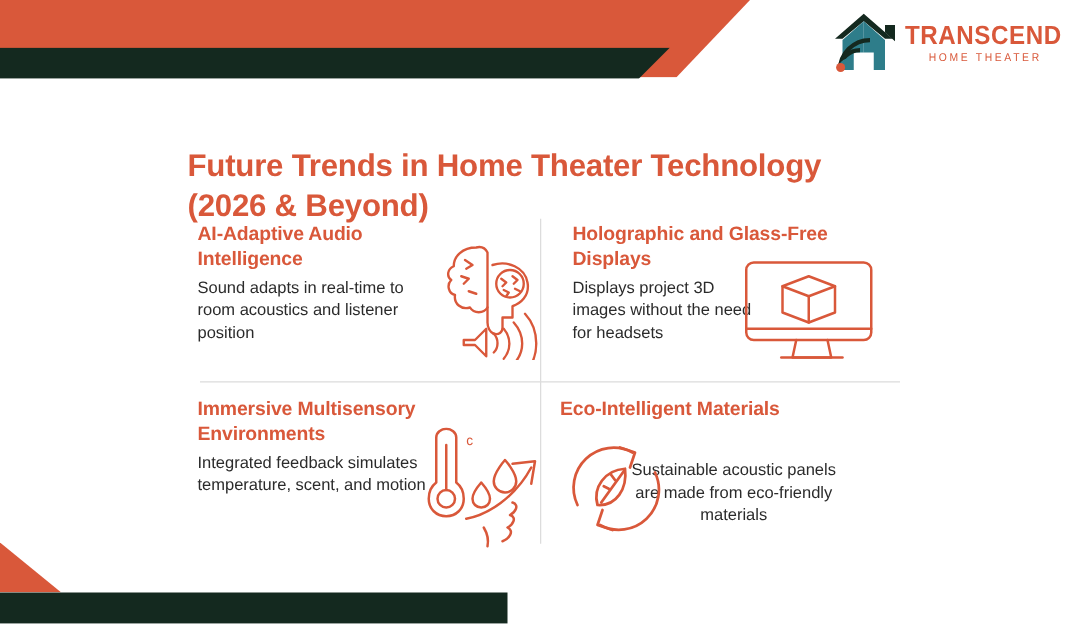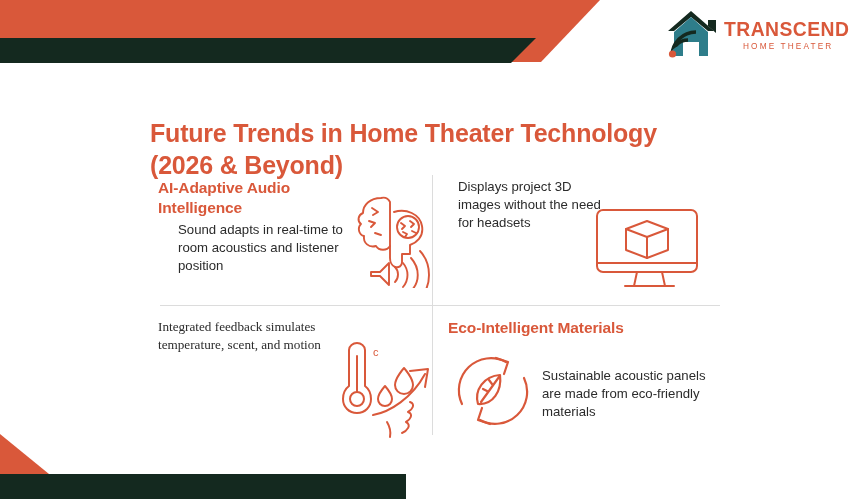--- a/index.html
+++ b/index.html
@@ -143,36 +143,36 @@
     letter-spacing: -0.1px;
   }
   .cell-body {
     color: #2b2b2b;
     font-size: 13.2px;
     line-height: 1.38;
     margin: 0;
   }
 
   .q1-title { width: 195px; }
-  .q1-body  { width: 180px; margin-left: 20px; }
+  .q1-body  { width: 180px; }
   .q2-title { width: 268px; }
   .q2-body  { width: 150px; }
   .q3-title { width: 240px; }
-  .q3-body  { width: 190px; font-family: Liberation Serif, serif; }
+  .q3-body  { width: 190px; }
   .q4-title { width: 268px; }
 
   
   .icon-abs { position: absolute; }
   .icon-q1 { left: 192px; top: 10px; width: 84px; height: 100px; }
   .icon-q2 { left: 134px; top: 28px; width: 115px; height: 90px; }
   .icon-q3 { left: 182px; top: 24px; width: 100px; height: 98px; }
   .icon-q4 { left: 2px;  top: 30px; width: 86px;  height: 84px; }
 
   .q4-row { display: flex; align-items: flex-start; }
-  .q4-body { width: 180px; margin-left: 94px; margin-top: 26px; }
+  .q4-body { width: 180px; margin-left: 49px; margin-top: 26px; text-align: center; }
 
   
   .bottom-tri {
     position: absolute;
     left: 0;
     top: 434px;
     width: 49px;
     height: 40px;
     background: #D9583A;
     clip-path: polygon(0 0, 49px 40px, 0 40px);
@@ -247,36 +247,38 @@
 
           <path d="M45 79 C49 83 49 90 45 94"></path>
           <path d="M53 75 C59 82 59 92 53 99"></path>
           <path d="M61 70 C70 80 70 94 61 103"></path>
           <path d="M70 63 C82 76 82 98 70 110"></path>
         </svg>
       </span>
     </div>
 
     <div class="cell cell-q2">
+      <div class="cell-title q2-title">Holographic and Glass-Free Displays</div>
       <div class="cell-body q2-body">Displays project 3D images without the need for headsets</div>
       <span class="icon-abs icon-q2">
         <svg viewBox="0 0 115 90" width="115" height="90" xmlns="http://www.w3.org/2000/svg" fill="none" stroke="#D9583A" stroke-width="2" stroke-linecap="round" stroke-linejoin="round">
           <rect x="5" y="4" width="100" height="62" rx="6"></rect>
           <path d="M5 57 L105 57"></path>
           <path d="M45 66 L42 80 L73 80 L70 66"></path>
           <path d="M33 80 L82 80"></path>
 
           <path d="M55 15 L76 23 L76 44 L55 52 L34 44 L34 23 Z"></path>
           <path d="M34 23 L55 31 L76 23"></path>
           <path d="M55 31 L55 52"></path>
         </svg>
       </span>
     </div>
 
     <div class="cell cell-q3">
+      <div class="cell-title q3-title">Immersive Multisensory Environments</div>
       <div class="cell-body q3-body">Integrated feedback simulates temperature, scent, and motion</div>
       <span class="icon-abs icon-q3">
         <svg viewBox="0 0 100 98" width="100" height="98" xmlns="http://www.w3.org/2000/svg" fill="none" stroke="#D9583A" stroke-width="2" stroke-linecap="round" stroke-linejoin="round">
 
           <path d="M9 8 C9 4 13 1 17 1 C21 1 25 4 25 8 L25 44 C29 47 31 52 31 57 C31 65 25 71 17 71 C9 71 3 65 3 57 C3 52 5 47 9 44 Z"></path>
           <circle cx="17" cy="57" r="7"></circle>
           <path d="M17 50 L17 14"></path>
           <text x="33" y="14" font-family="Liberation Sans, sans-serif" font-size="11" fill="#D9583A" stroke="none">c</text>
 
           <path d="M45 44 C45 44 38 52 38 57 C38 61 41 64 45 64 C49 64 52 61 52 57 C52 52 45 44 45 44 Z"></path>

